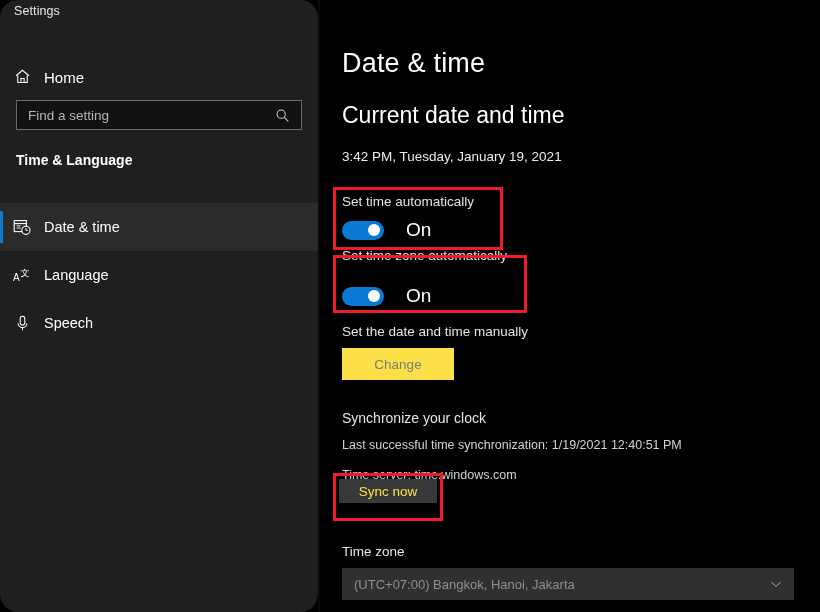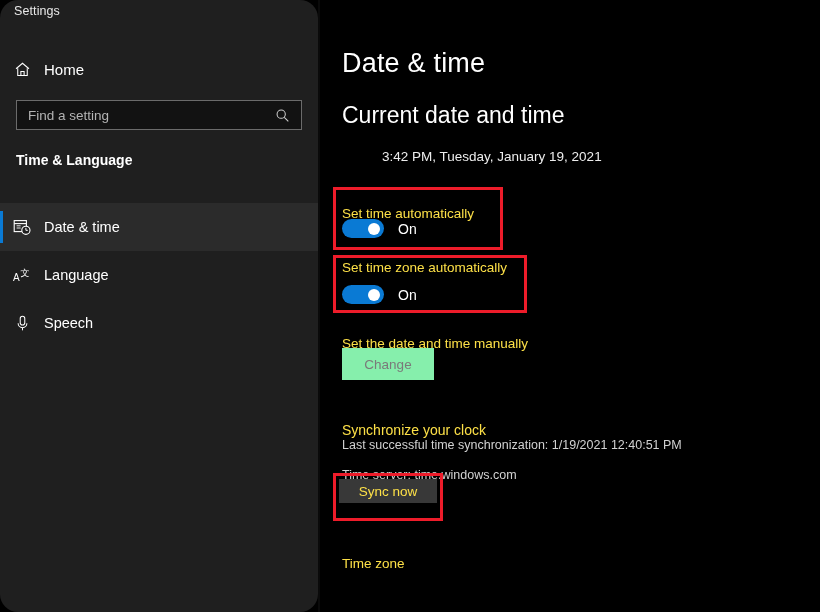--- a/index.html
+++ b/index.html
@@ -47,21 +47,21 @@
   }
 
   
   #home-row {
     position: absolute;
     left: 0;
     top: 52px;
     width: 318px;
     height: 34px;
     display: flex;
-    align-items: center;
+    align-items: flex-end;
     cursor: default;
   }
   #home-row .nav-ico {
     width: 44px;
     display: flex;
     justify-content: center;
     align-items: center;
   }
   #home-row .nav-label {
     font-size: 15px;
@@ -173,40 +173,38 @@
     top: 102px;
     font-size: 23px;
     color: #ffffff;
   }
   #current-datetime {
     position: absolute;
     left: 22px;
     top: 149px;
     font-size: 13.5px;
     color: #ededed;
-    margin-left: 40px;
   }
 
   
   .hl {
     position: absolute;
     border: 3px solid #ee1c2a;
     box-sizing: border-box;
     pointer-events: none;
   }
   #hl-set-time      { left: 13px;  top: 187px; width: 170px; height: 63px; }
   #hl-set-tz        { left: 13px;  top: 255px; width: 194px; height: 58px; }
   #hl-sync-now      { left: 13px;  top: 473px; width: 110px; height: 48px; }
 
   .setting-label {
     position: absolute;
     font-size: 13.5px;
-    color: #fde047;
+    color: #e5e5e5;
     white-space: nowrap;
-    margin-top: 12px;
   }
   #label-set-time { left: 22px; top: 194px; }
   #label-set-tz   { left: 22px; top: 248px; }
   #label-manual   { left: 22px; top: 324px; }
   #label-sync     { left: 22px; top: 410px; font-size: 14px; text-align: center; }
   #label-tz       { left: 22px; top: 544px; }
 
   
   .toggle-row {
     position: absolute;
@@ -227,43 +225,43 @@
   .toggle .knob {
     position: absolute;
     width: 12px;
     height: 12px;
     border-radius: 50%;
     background: #ffffff;
     top: 3.5px;
     right: 4px;
   }
   .toggle-state {
-    margin-left: 14px;
-    font-size: 14px;
+    margin-left: 22px;
+    font-size: 19px;
     color: #ffffff;
   }
 
   
   .btn {
     position: absolute;
     box-sizing: border-box;
     display: flex;
     align-items: center;
     justify-content: center;
     font-family: "Liberation Sans", sans-serif;
     font-size: 13.5px;
     border: 0;
     cursor: default;
   }
   #btn-change {
     left: 22px;
     top: 348px;
-    width: 92px;
+    width: 112px;
     height: 32px;
-    background: #86efac;
+    background: #fde047;
     color: #7a7a7a;
   }
   #btn-sync-now {
     left: 19px;
     top: 479px;
     width: 98px;
     height: 24px;
     background: #383838;
     color: #fde047;
   }
@@ -408,14 +406,22 @@
   <div class="setting-label" id="label-manual">Set the date and time manually</div>
   <button class="btn" id="btn-change" disabled="">Change</button>
 
   <div class="setting-label" id="label-sync">Synchronize your clock</div>
   <div class="sync-line" id="sync-line-1">Last successful time synchronization: 1/19/2021 12:40:51 PM</div>
   <div class="sync-line" id="sync-line-2">Time server: time.windows.com</div>
   <button class="btn" id="btn-sync-now">Sync now</button>
   <div class="hl" id="hl-sync-now"></div>
 
   <div class="setting-label" id="label-tz">Time zone</div>
+  <div id="tz-dropdown">
+    <span id="tz-value">(UTC+07:00) Bangkok, Hanoi, Jakarta</span>
+    <span id="tz-chevron">
+      <svg width="14" height="14" viewBox="0 0 16 16">
+        <path d="M3 6 L8 10.6 L13 6" fill="none" stroke="#8e8e8e" stroke-width="1.2"></path>
+      </svg>
+    </span>
+  </div>
 
 </div>
 
 </body></html>

